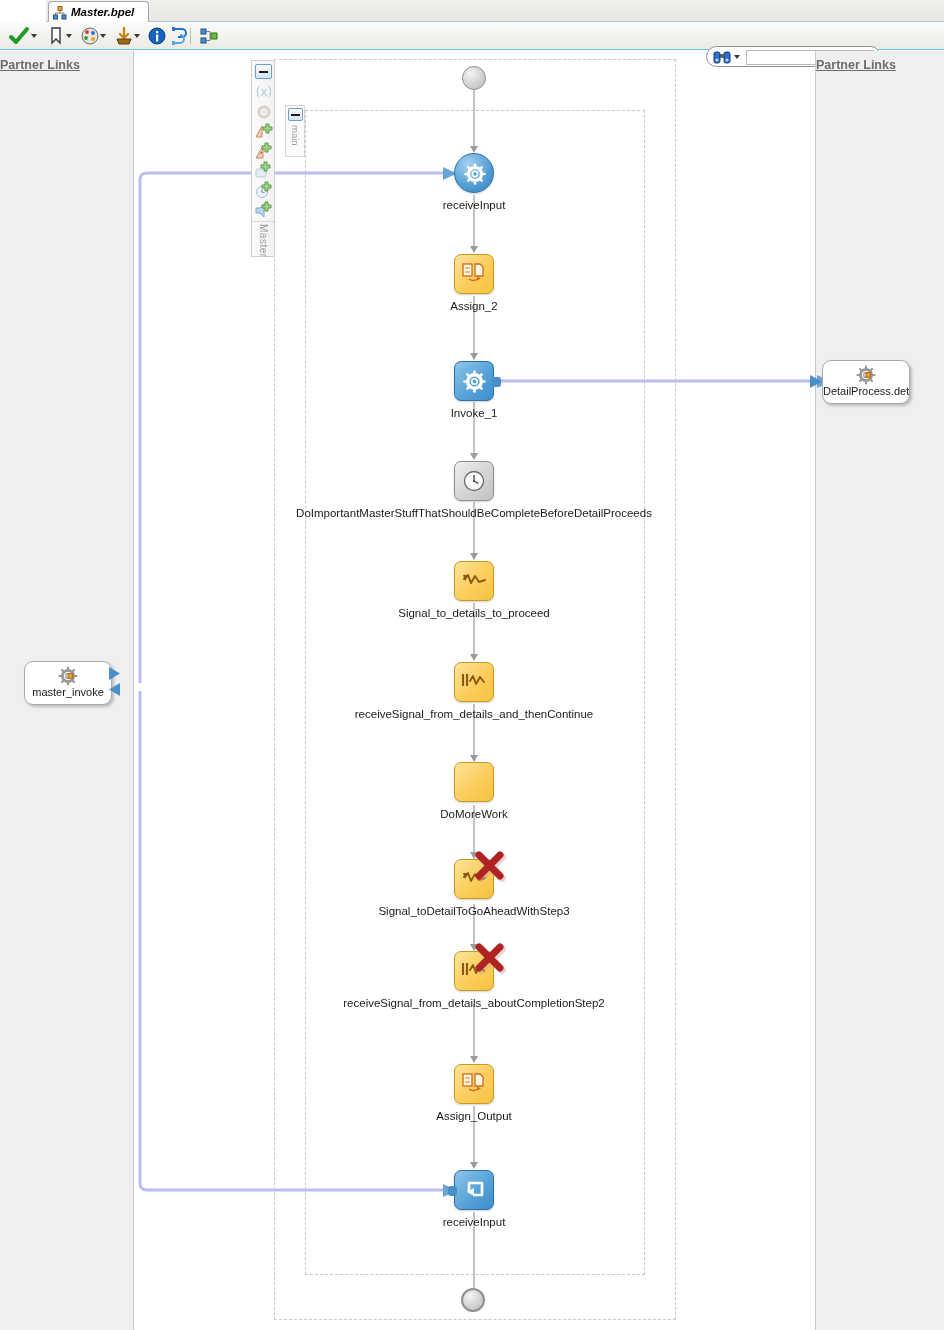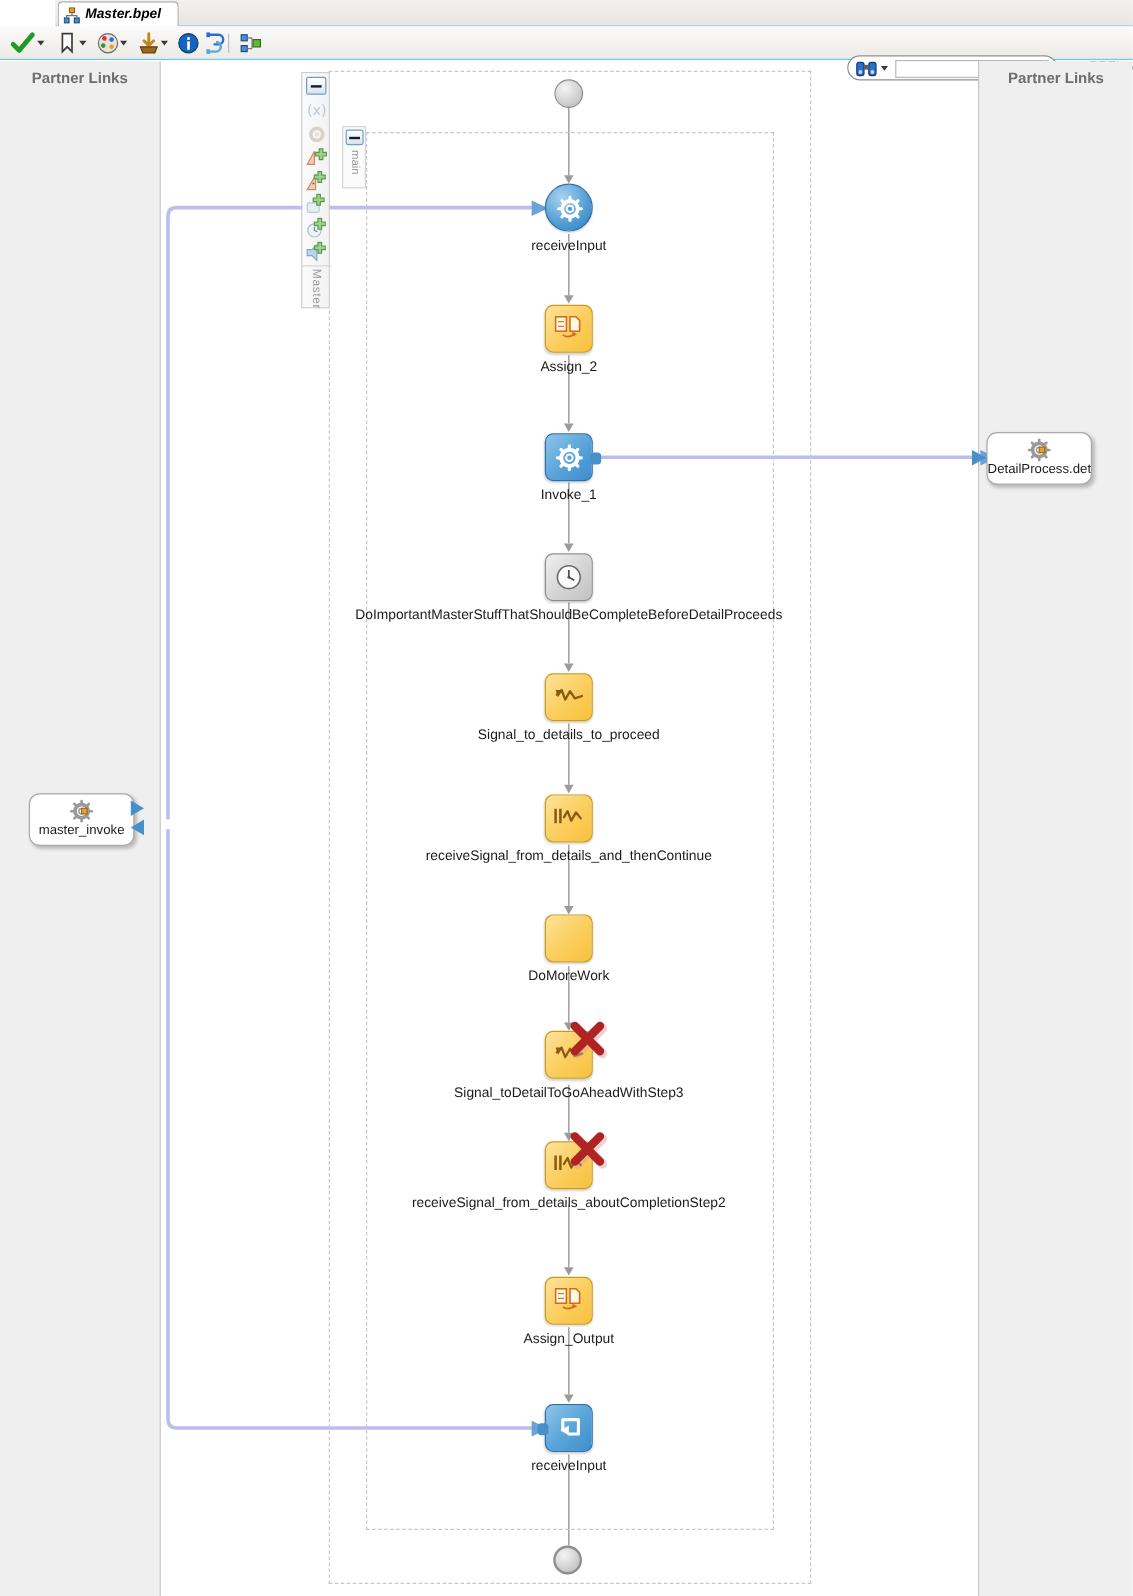--- a/index.html
+++ b/index.html
@@ -77,22 +77,22 @@
   
   #leftpanel{
     position:absolute; left:0; top:51px; width:134px; height:1279px;
     background:#efefef; border-right:1px solid #c8c8c8;
   }
   #rightpanel{
     position:absolute; left:815px; top:51px; width:129px; height:1279px;
     background:#efefef; border-left:1px solid #c8c8c8;
   }
   .plhdr{
-    position:absolute; top:7px; width:100%; text-align:center;
-    font-size:12.5px; font-weight:bold; color:#6d6d6d;
+    position:absolute; top:7px; width:100%; 
+    font-size:12.5px; font-weight:bold; color:#6d6d6d;text-decoration:underline;
   }
 
   
   #vtoolbar{
     position:absolute; left:251px; top:60px; width:24px; height:197px;
     background:linear-gradient(90deg,#fbfbfb,#f2f2f2);
     border:1px solid #cfcfcf;
   }
   #vtoolbar .vcollapse{
     position:absolute; left:3px; top:3px; width:17px;height:15px;

